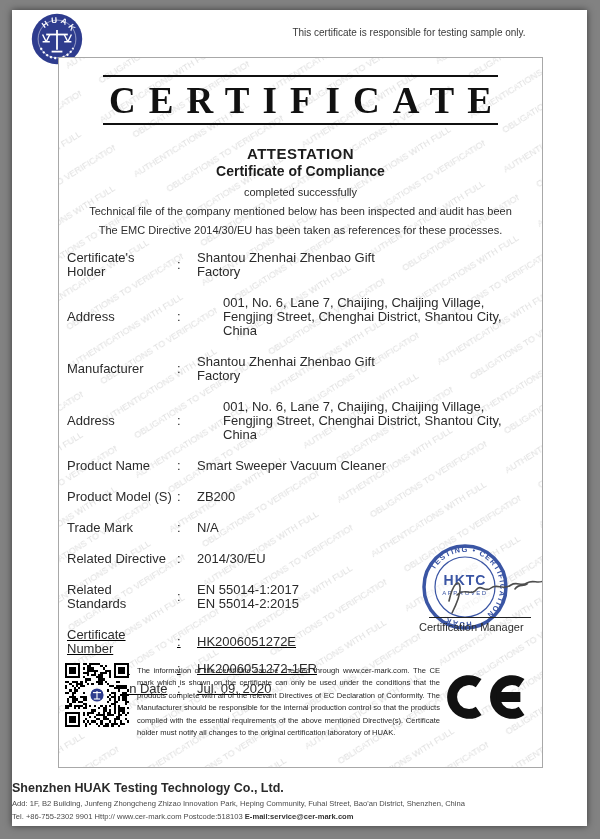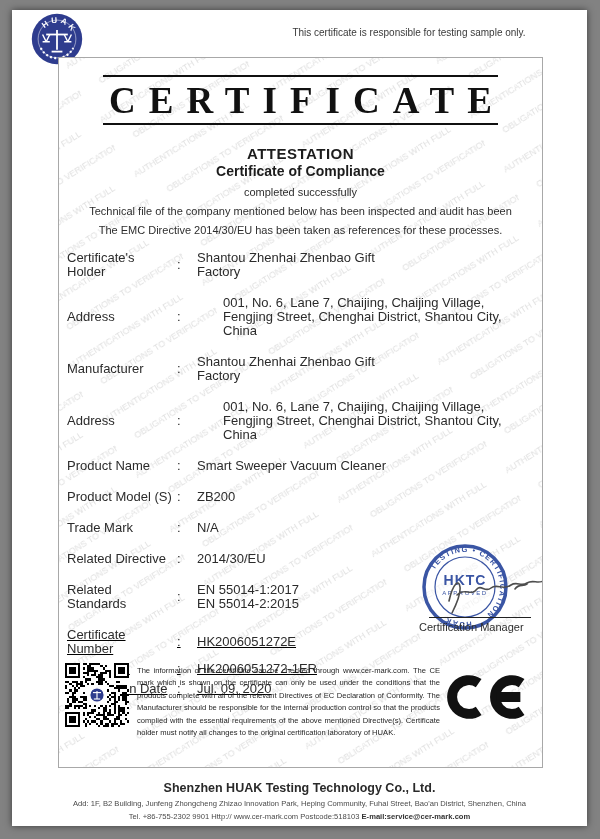--- a/index.html
+++ b/index.html
@@ -57,21 +57,21 @@
   
   .bottom { position:absolute; left:0; top:588px; width:100%; padding:0 4px; display:flex; }
   .qr-wrap { position:relative; width:64px; height:64px; flex:none; margin-left:2px; }
   .qr-logo { position:absolute; left:24px; top:24px; width:16px; height:16px; }
   .btm-text {
     flex:1; margin:2px 6px 0 8px; font-size:7.6px; line-height:1.63;
     color:#1f1f1f; text-align:justify;
   }
   .ce-wrap { width:92px; flex:none; margin-top:3px; }
   
-  .footer { position:absolute; left:0; top:771px; width:100%; text-align:center; color:#333; }
+  .footer { position:absolute; left:0; top:771px; width:100%; text-align:left; color:#333; }
   .f-name { font-size:12.5px; font-weight:700; color:#2a2a2a; }
   .f-line { font-size:7.6px; margin-top:4px; color:#4a4a4a; }
   .f-line b { color:#333;margin-top:27px; }
 </style>
 </head>
 <body>
 
 <div class="page">
 
   <svg class="huak-logo" viewBox="0 0 60 60">

